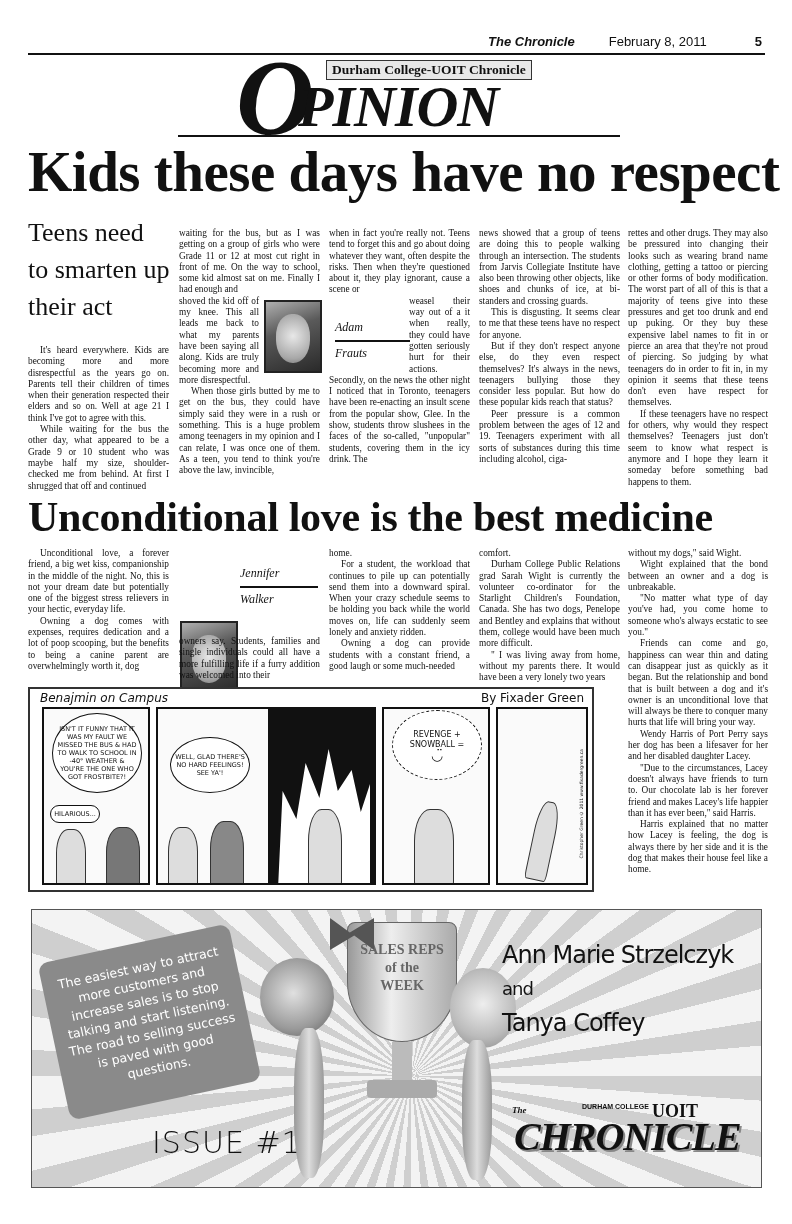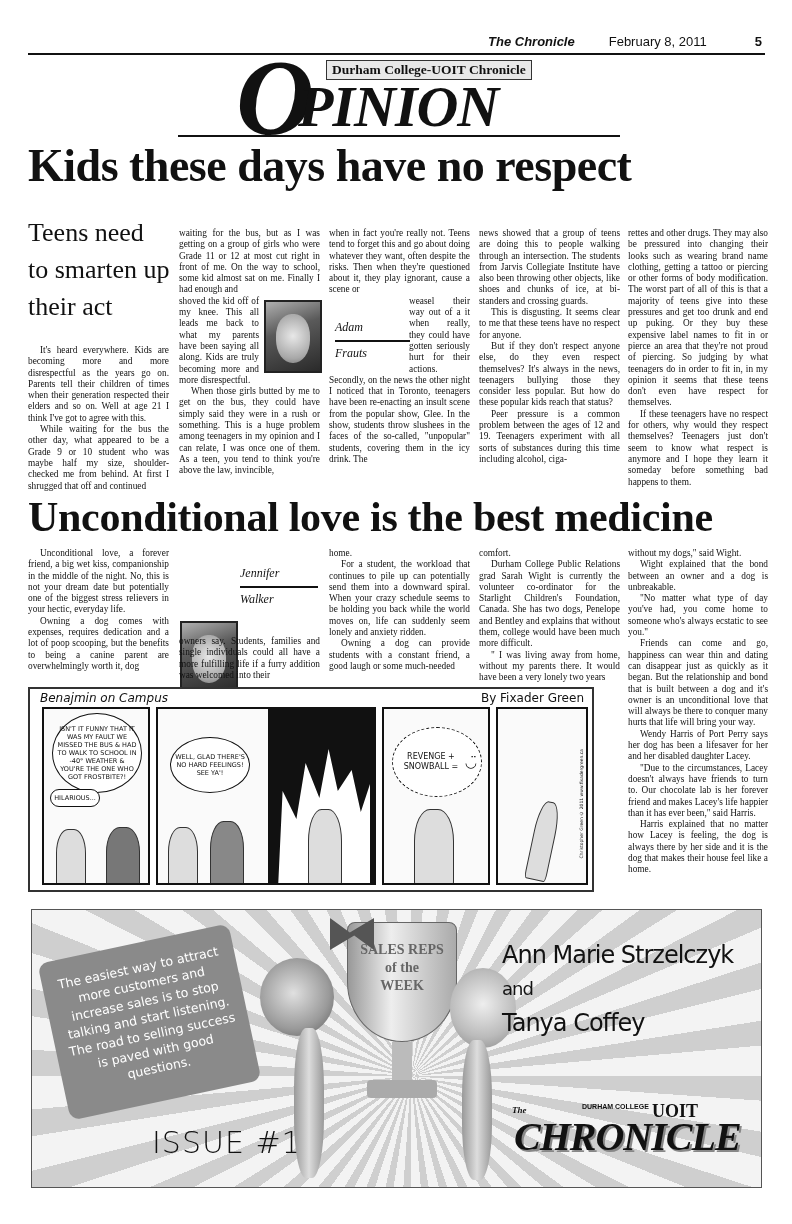--- a/index.html
+++ b/index.html
@@ -7,21 +7,21 @@
 .abs{position:absolute}
 .folio{top:34px;right:30px;font-family:"Liberation Sans",sans-serif;font-size:13px;display:flex;gap:34px;align-items:baseline}
 .folio .pub{font-weight:bold;font-style:italic}
 .folio .num{font-weight:bold;margin-left:14px}
 .toprule{top:53px;left:28px;width:737px;height:2px;background:#111}
 .masthead{top:52px;left:178px;width:442px;height:85px}
 .mast-O{position:absolute;left:58px;top:-8px;font-size:108px;font-style:italic;font-weight:bold;line-height:1;letter-spacing:-4px}
 .mast-rest{position:absolute;left:120px;top:26px;font-size:58px;font-style:italic;font-weight:bold;letter-spacing:-1px;line-height:1}
 .mast-box{position:absolute;left:148px;top:8px;background:#e8e8e8;border:1px solid #333;font-size:13.5px;font-weight:bold;padding:1px 5px;white-space:nowrap}
 .mast-rule{position:absolute;left:0;right:0;bottom:0;height:2px;background:#111}
-.h1{top:142px;left:28px;width:740px;font-size:46px;font-weight:bold;letter-spacing:-0.5px;line-height:1.05;white-space:nowrap}
+.h1{top:142px;left:28px;width:740px;font-size:57px;font-weight:bold;letter-spacing:-0.5px;line-height:1.05;white-space:nowrap}
 .deck{top:214px;left:28px;width:142px;font-size:26px;line-height:37px}
 .col{font-size:9.3px;line-height:11.3px;text-align:justify;hyphens:auto}
 .col p{text-indent:12px}
 .col p.noind{text-indent:0}
 .mug{border:2px solid #222;background:linear-gradient(160deg,#b0b0b0,#5a5a5a 40%,#2a2a2a);overflow:hidden;position:relative}
 .mug .face{position:absolute;left:18%;top:18%;width:64%;height:70%;border-radius:45% 45% 48% 48%;background:radial-gradient(circle at 50% 45%,#e8e8e8,#a8a8a8 70%,#777)}
 .byline{font-style:italic;font-size:12px}
 .byline .rule{height:2px;background:#111;margin:5px 0 4px}
 .h2{top:494px;left:28px;width:740px;font-size:42px;line-height:1.1;white-space:nowrap;letter-spacing:-0.3px}
 .comic{top:687px;left:28px;width:566px;height:205px;border:2px solid #333;background:#fff}
@@ -147,38 +147,38 @@
   <p>"Due to the circumstances, Lacey doesn't always have friends to turn to. Our chocolate lab is her forever friend and makes Lacey's life happier than it has ever been," said Harris.</p>
   <p>Harris explained that no matter how Lacey is feeling, the dog is always there by her side and it is the dog that makes their house feel like a home.</p>
 </div>
 
 <div class="abs comic">
   <span class="title">Benajmin on Campus</span>
   <span class="credit">By Fixader Green</span>
 
   <div class="panel" style="left:12px;width:108px">
     <div class="bubble" style="left:8px;top:4px;width:90px;height:80px">ISN'T IT FUNNY THAT IT WAS MY FAULT WE MISSED THE BUS &amp; HAD TO WALK TO SCHOOL IN -40° WEATHER &amp; YOU'RE THE ONE WHO GOT FROSTBITE?!</div>
-    <div class="bubble" style="left:6px;top:80px;width:50px;height:18px;border-radius:9px">HILARIOUS...</div>
+    <div class="bubble" style="left:6px;top:96px;width:50px;height:18px;border-radius:9px">HILARIOUS...</div>
     <div class="fig" style="left:12px;top:120px;width:30px;height:60px"></div>
     <div class="fig" style="left:62px;top:118px;width:34px;height:62px;background:#777"></div>
   </div>
 
   <div class="panel" style="left:126px;width:118px">
     <div class="bubble" style="left:12px;top:28px;width:80px;height:56px">WELL, GLAD THERE'S NO HARD FEELINGS! SEE YA'!</div>
     <div class="fig" style="left:10px;top:118px;width:30px;height:62px"></div>
     <div class="fig" style="left:52px;top:112px;width:34px;height:68px;background:#888"></div>
   </div>
 
   <div class="panel dark" style="left:238px;width:108px">
     <div style="position:absolute;left:8px;top:40px;width:92px;height:140px;background:#fff;clip-path:polygon(0 100%,5% 30%,20% 50%,30% 10%,45% 35%,55% 0,65% 30%,80% 15%,90% 45%,100% 25%,100% 100%)"></div>
     <div class="fig" style="left:38px;top:100px;width:34px;height:80px"></div>
   </div>
 
   <div class="panel" style="left:352px;width:108px">
-    <div class="bubble" style="left:8px;top:18px;width:90px;height:70px;border-style:dashed;font-size:8px;line-height:10px">
+    <div class="bubble" style="left:8px;top:1px;width:90px;height:70px;border-style:dashed;flex-direction:column;font-size:8px;line-height:10px">
       <span>REVENGE + SNOWBALL =</span>
       <span style="font-size:14px">◡̈</span>
     </div>
     <div class="fig" style="left:30px;top:100px;width:40px;height:80px"></div>
   </div>
 
   <div class="panel" style="left:466px;width:92px">
     <div class="fig" style="left:34px;top:92px;width:22px;height:80px;transform:rotate(12deg)"></div>
     <div style="position:absolute;right:2px;top:40px;writing-mode:vertical-rl;transform:rotate(180deg);font-family:'DejaVu Sans',sans-serif;font-size:4.5px">Christopher Green © 2011 www.fixadergreen.ca</div>
   </div>

